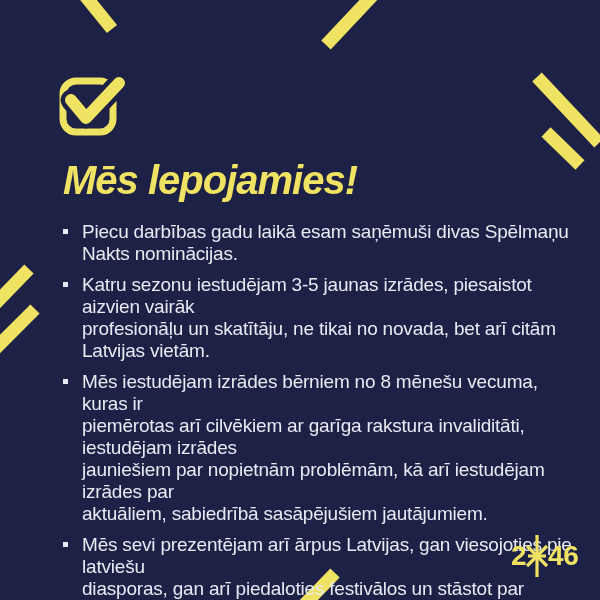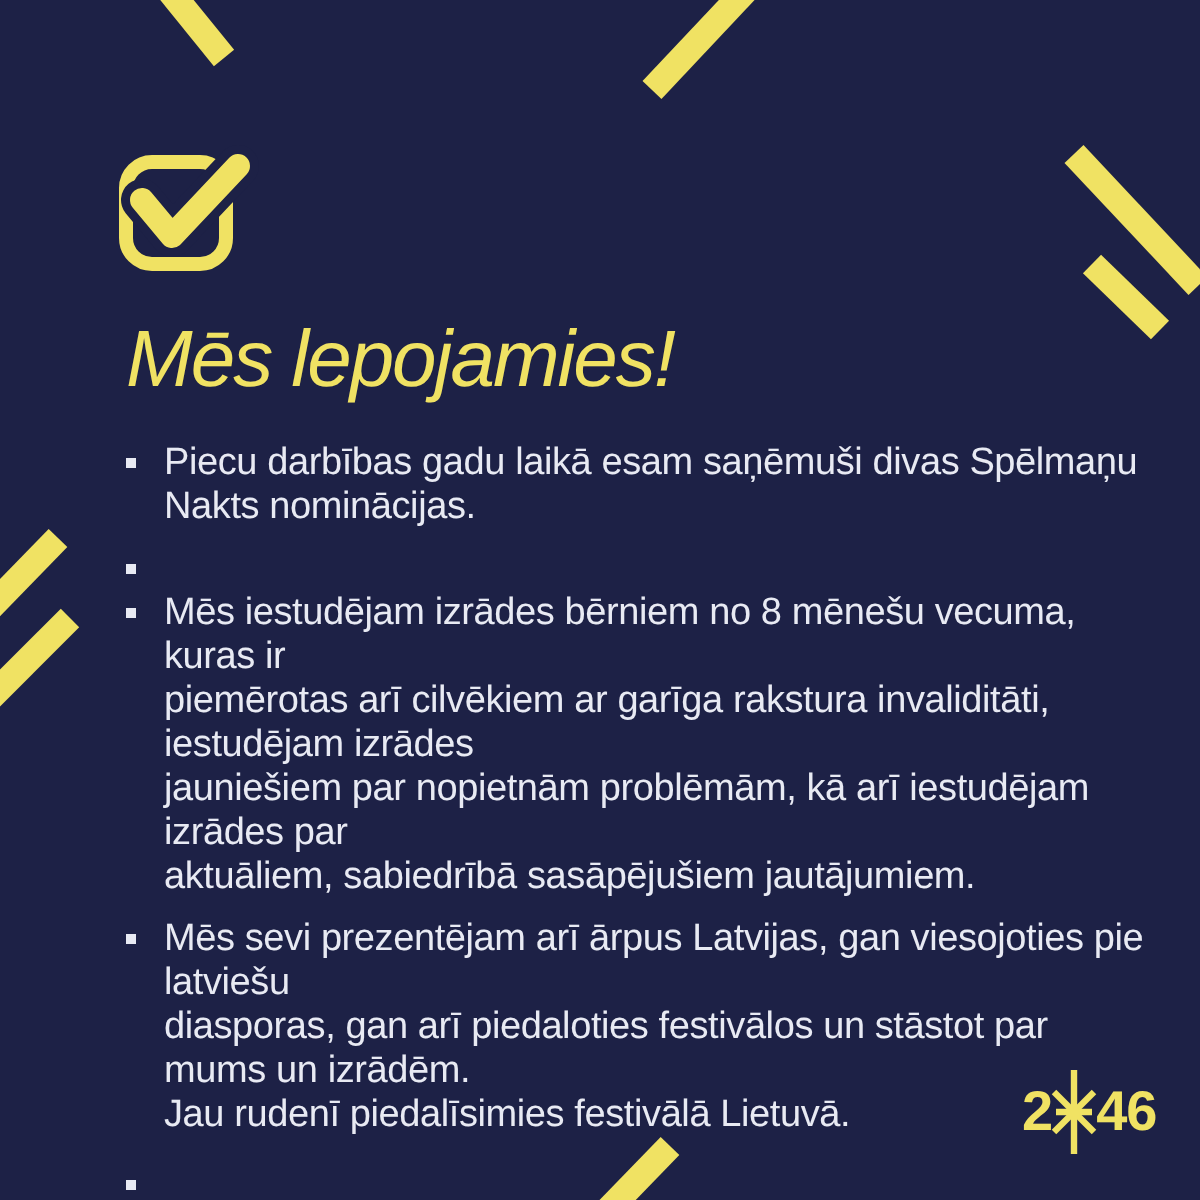--- a/index.html
+++ b/index.html
@@ -26,21 +26,21 @@
     top: 68px;
   }
   .slide-title {
     position: absolute;
     left: 63px;
     top: 156px;
     margin: 0;
     font-size: 40px;
     line-height: 48px;
     font-style: italic;
-    font-weight: 400;
+    font-weight: 700;
     letter-spacing: -1px;
     color: #f0e263;
   }
   .bullet-list {
     position: absolute;
     left: 63px;
     top: 221px;
     width: 512px;
     margin: 0;
     padding: 0;
@@ -106,20 +106,22 @@
 <h1 class="slide-title">Mēs lepojamies!</h1>
 
 <ul class="bullet-list">
   <li>
     <span class="bullet-marker"></span>
     <span class="bullet-text">Piecu darbības gadu laikā esam saņēmuši divas Spēlmaņu
 Nakts nominācijas.</span>
   </li>
   <li>
     <span class="bullet-marker"></span>
+    <span class="bullet-text">Katru sezonu iestudējam 3-5 jaunas izrādes, piesaistot aizvien vairāk
+profesionāļu un skatītāju, ne tikai no novada, bet arī citām Latvijas vietām.</span>
   </li>
   <li>
     <span class="bullet-marker"></span>
     <span class="bullet-text">Mēs iestudējam izrādes bērniem no 8 mēnešu vecuma, kuras ir
 piemērotas arī cilvēkiem ar garīga rakstura invaliditāti, iestudējam izrādes
 jauniešiem par nopietnām problēmām, kā arī iestudējam izrādes par
 aktuāliem, sabiedrībā sasāpējušiem jautājumiem.</span>
   </li>
   <li>
     <span class="bullet-marker"></span>

